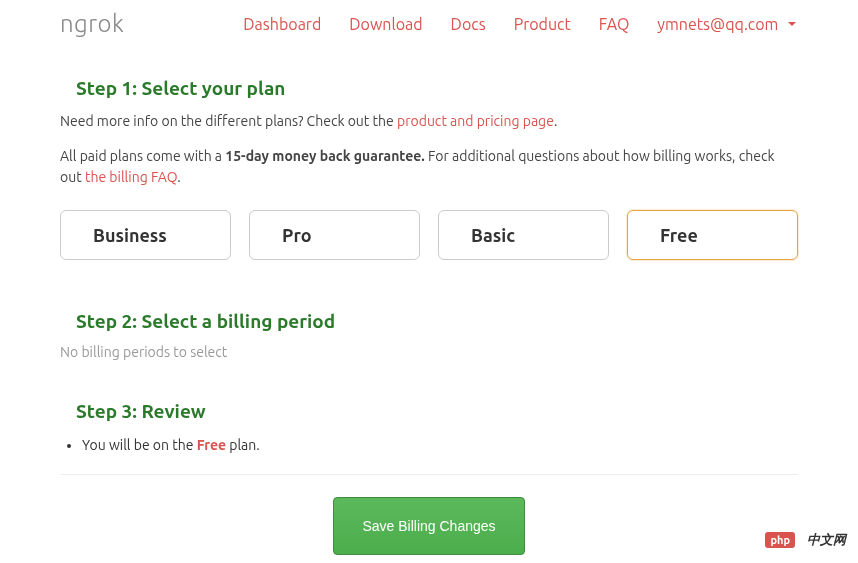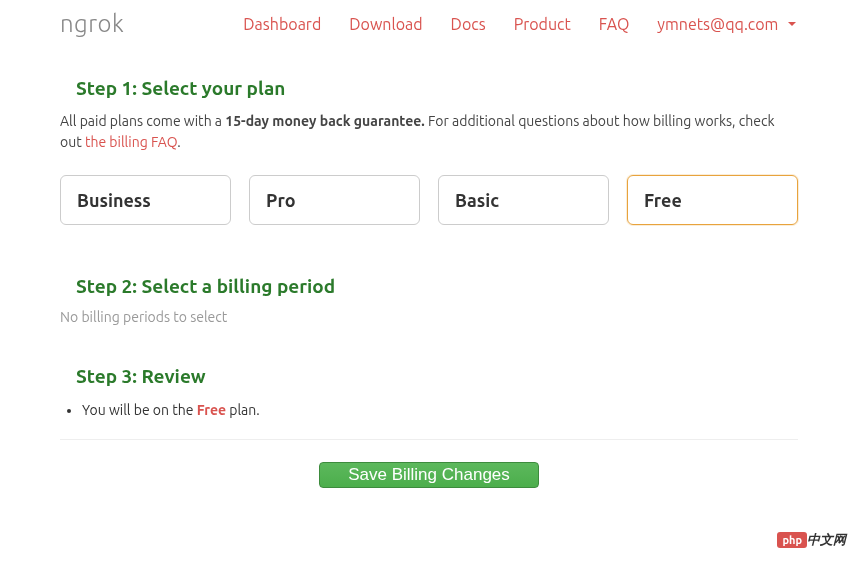--- a/index.html
+++ b/index.html
@@ -71,21 +71,21 @@
     .plans {
       display: flex;
       gap: 18px;
       margin-top: 22px;
       margin-bottom: 50px;
     }
     .plan-card {
       flex: 1;
       border: 1px solid #ccc;
       border-radius: 6px;
-      padding: 14px 16px;
+      padding: 14px 32px;
       font-size: 18px;
       font-weight: bold;
       color: #333;
       cursor: pointer;
     }
     .plan-card.selected {
       border-color: #e8a33d;
       box-shadow: 0 0 0 1px #e8a33d33;
     }
     .step2-desc {
@@ -110,33 +110,33 @@
       border-top: 1px solid #eee;
       margin: 10px 0 22px 0;
     }
     .save-wrap {
       text-align: center;
     }
     .save-btn {
       background: linear-gradient(#5cb85c, #4cae4c);
       border: 1px solid #3d8b3d;
       color: #fff;
-      font-size: 17px;
+      font-size: 14px;
       font-weight: 500;
-      padding: 2px 28px;
+      padding: 20px 28px;
       border-radius: 4px;
       cursor: pointer;
     }
     .watermark {
       position: absolute;
       right: 12px;
       bottom: 14px;
       display: flex;
       align-items: center;
-      gap: 0;
+      gap: 12px;
     }
     .wm-badge {
       background: #d9534f;
       color: #fff;
       font-size: 11px;
       font-weight: bold;
       padding: 2px 5px;
       border-radius: 3px;
     }
     .wm-text {
@@ -162,20 +162,23 @@
       <span>ymnets@qq.com</span>
       <span class="caret"></span>
     </a>
   </div>
 </div>
 
 <div class="content">
 
   <h2 class="step-title">Step 1: Select your plan</h2>
   <p class="step1-desc">
+    <span>Need more info on the different plans? Check out the </span><a href="#">product and pricing page</a><span>.</span>
+  </p>
+  <p class="step1-desc">
     <span>All paid plans come with a </span><strong>15-day money back guarantee.</strong><span> For additional questions about how billing works, check out </span><a href="#">the billing FAQ</a><span>.</span>
   </p>
 
   <div class="plans">
     <div class="plan-card">Business</div>
     <div class="plan-card">Pro</div>
     <div class="plan-card">Basic</div>
     <div class="plan-card selected">Free</div>
   </div>
 

